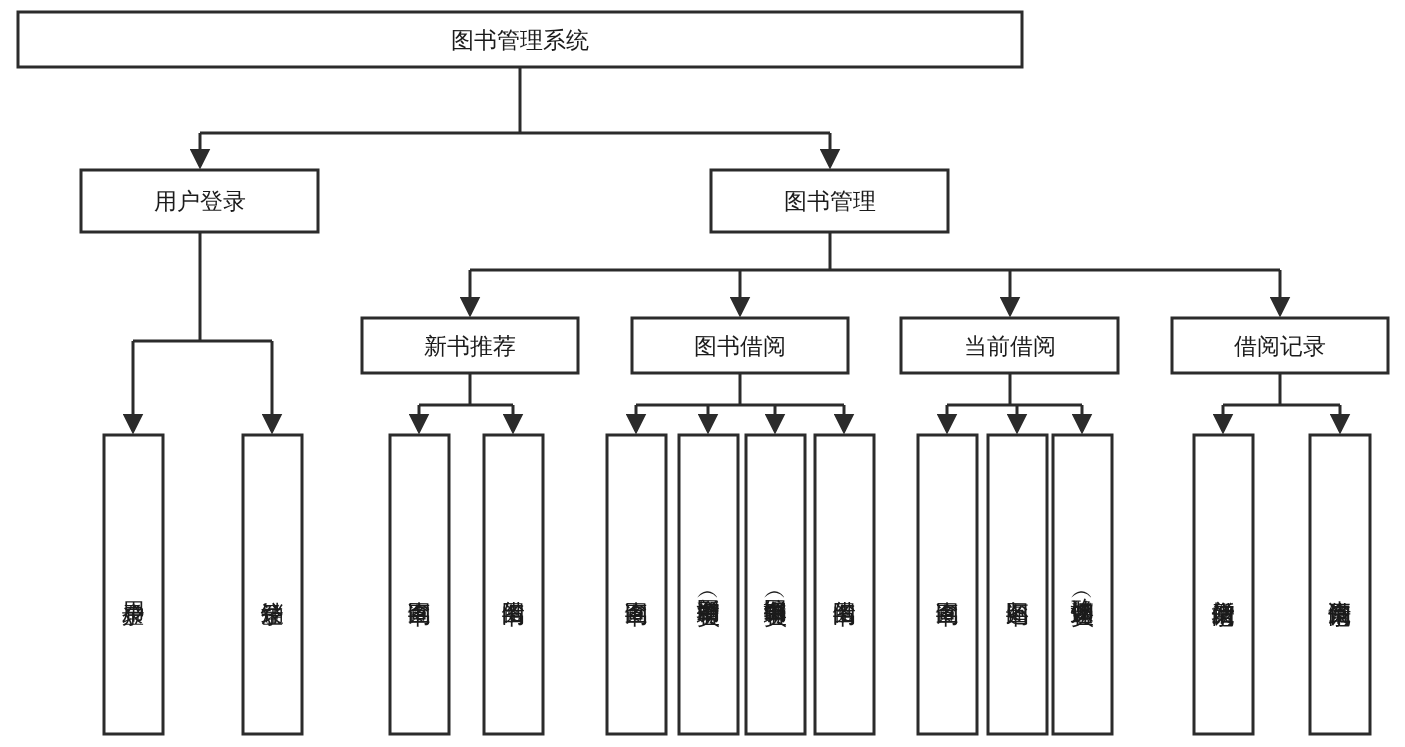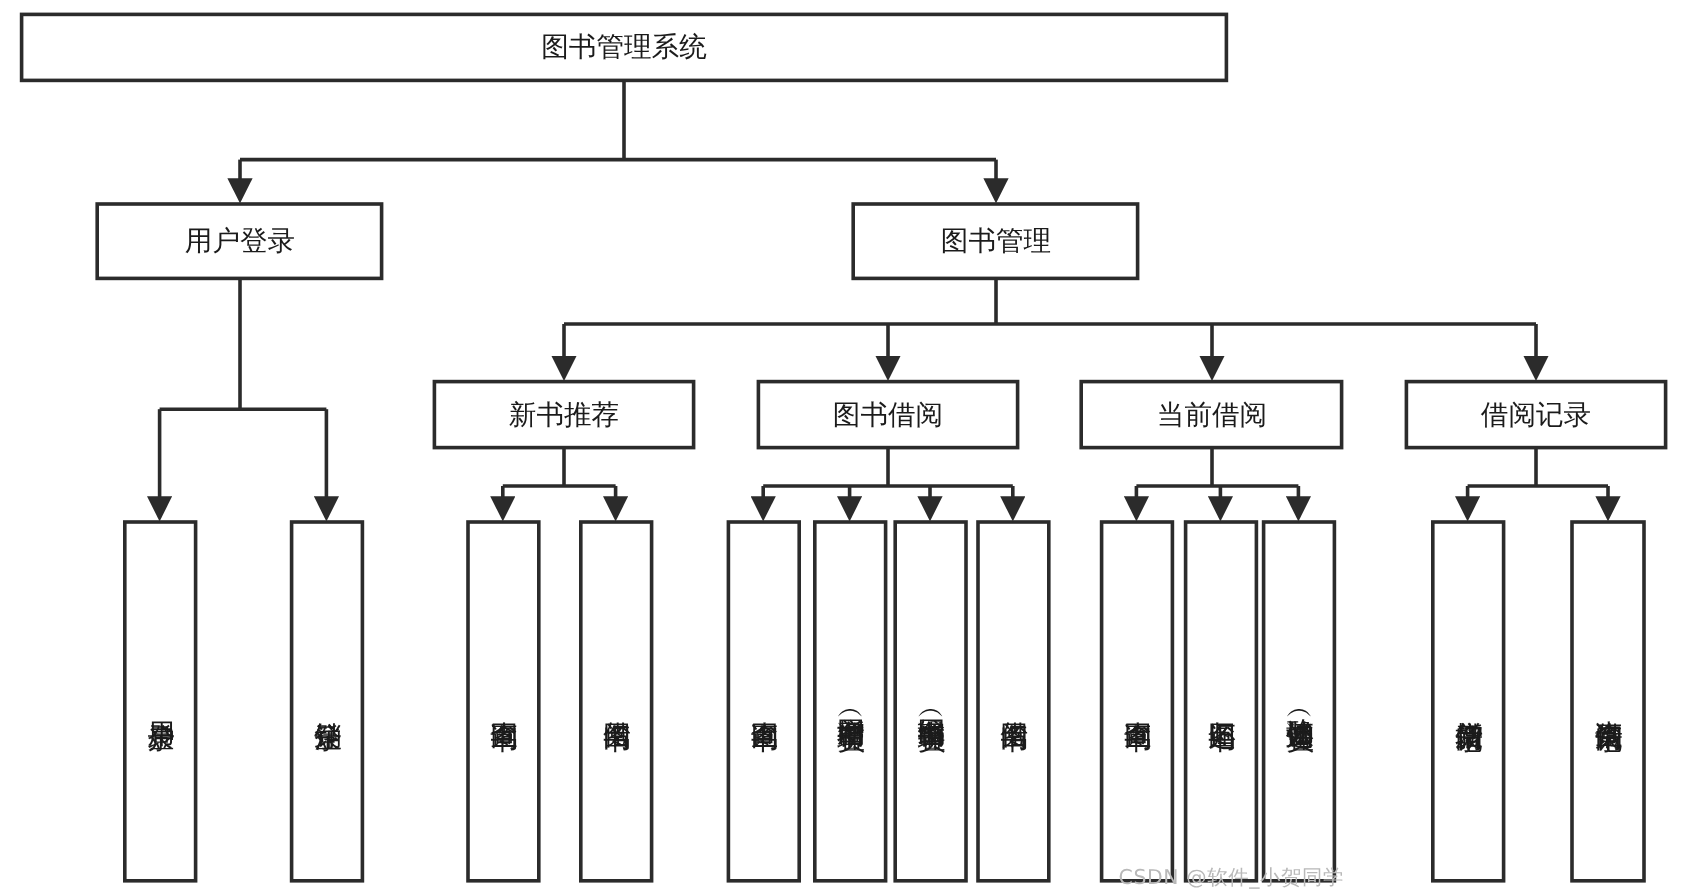--- a/index.html
+++ b/index.html
@@ -163,14 +163,13 @@
   <div class="leaf-label" style="left:746px;top:435px;width:59px;height:299px;">编辑图书（管理员）</div>
   <div class="leaf-label" style="left:815px;top:435px;width:59px;height:299px;">借阅图书</div>
 
   <div class="leaf-label" style="left:918px;top:435px;width:59px;height:299px;">查询图书</div>
   <div class="leaf-label" style="left:988px;top:435px;width:59px;height:299px;">归还图书</div>
   <div class="leaf-label" style="left:1053px;top:435px;width:59px;height:299px;">确认归还（管理员）</div>
 
   <div class="leaf-label" style="left:1194px;top:435px;width:59px;height:299px;">新增借阅记录</div>
   <div class="leaf-label" style="left:1310px;top:435px;width:60px;height:299px;">查询借阅记录</div>
 
-  <div id="watermark">CSDN @软件_小贺同学</div>
 </div>
 
 </body></html>

